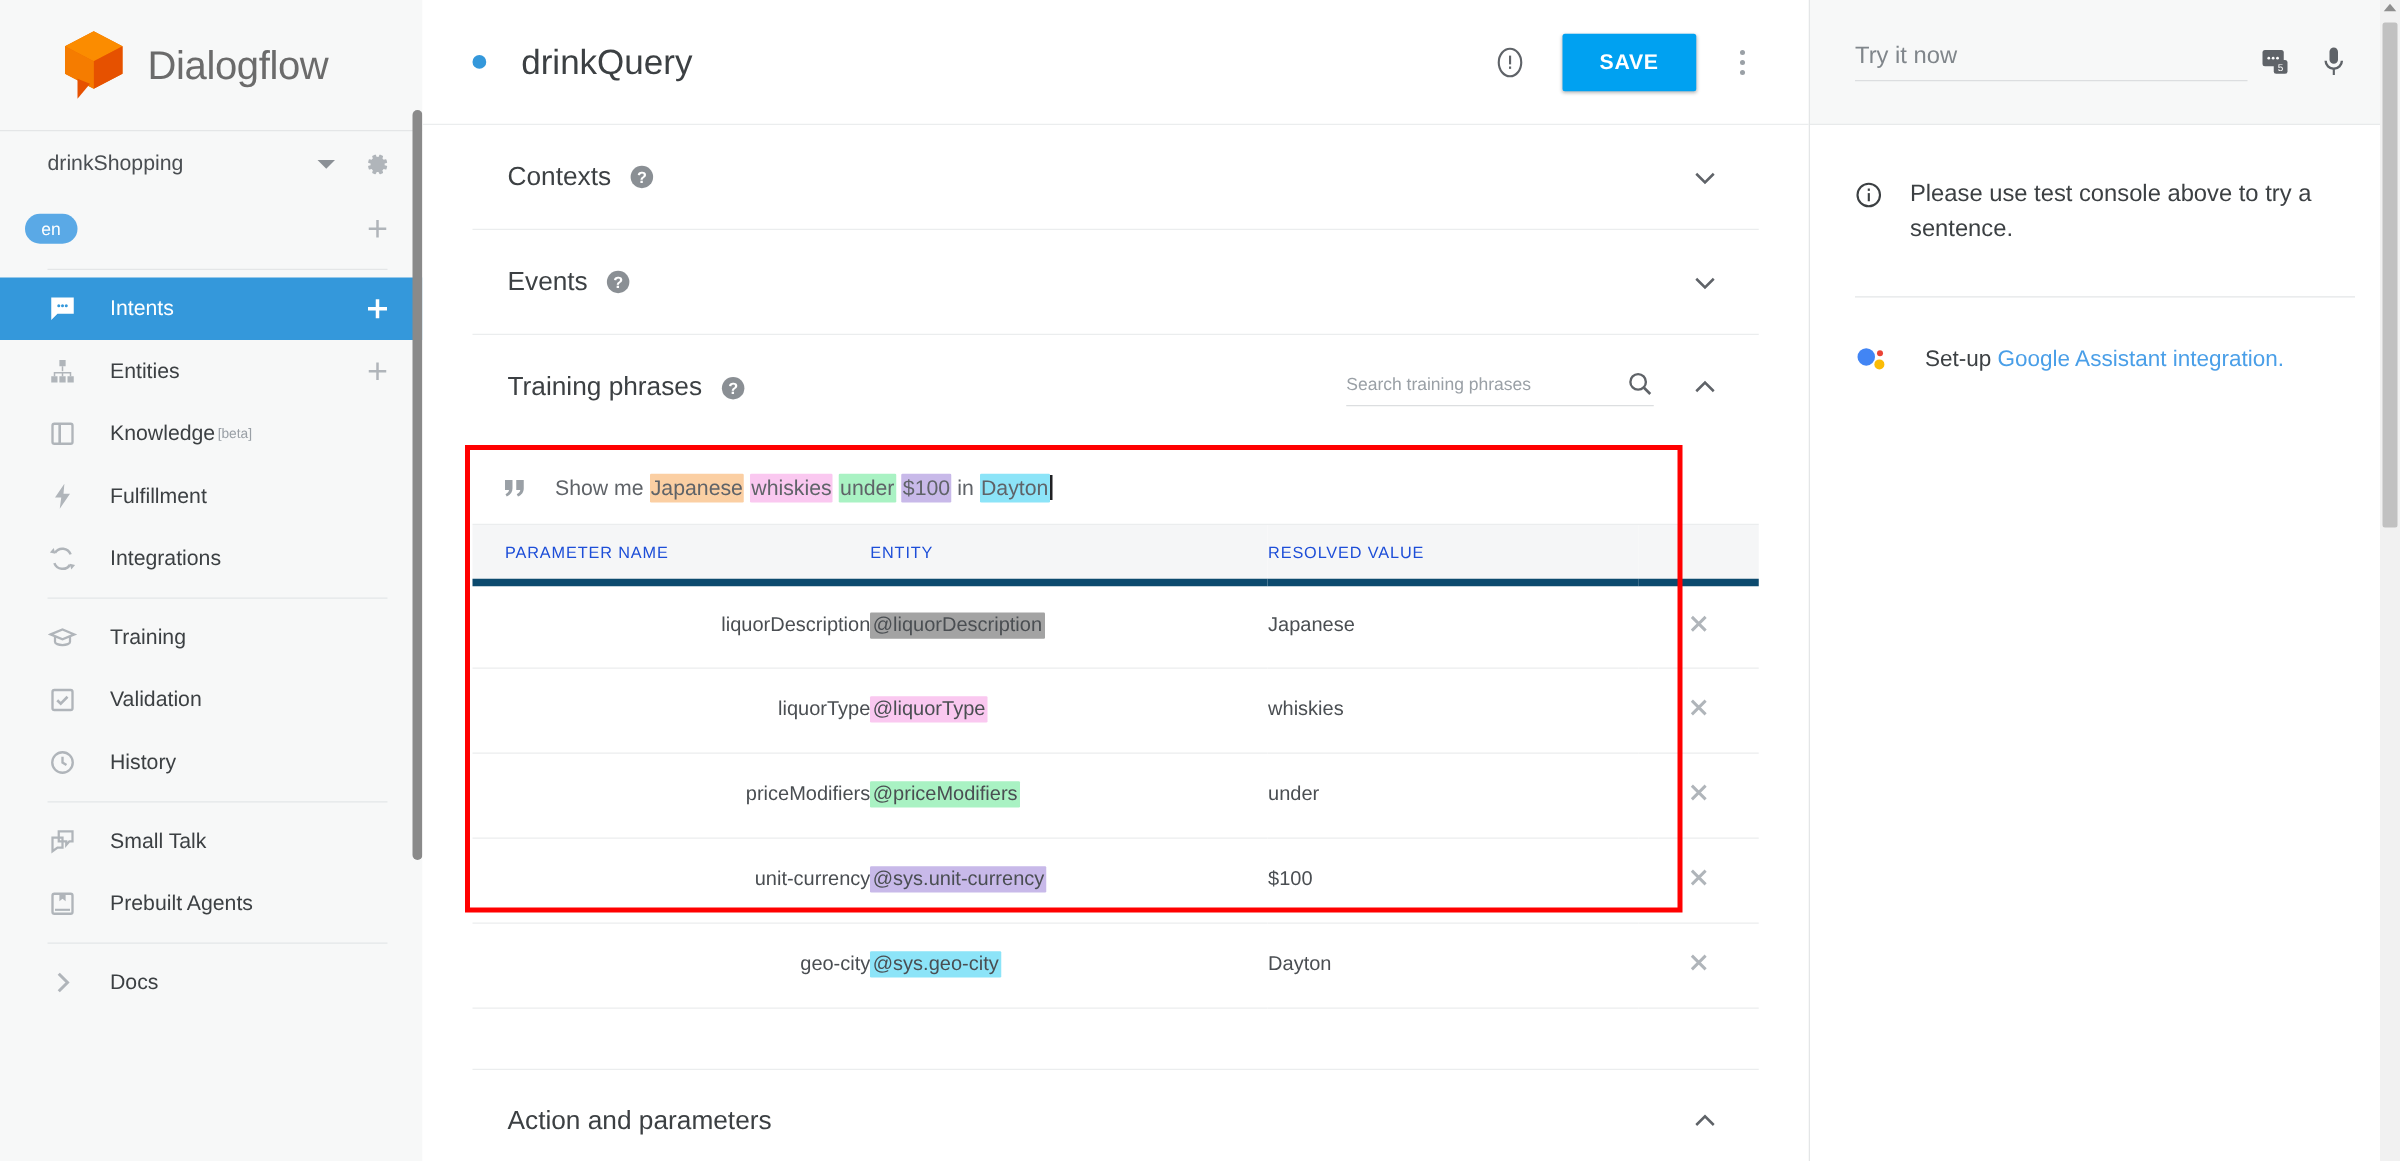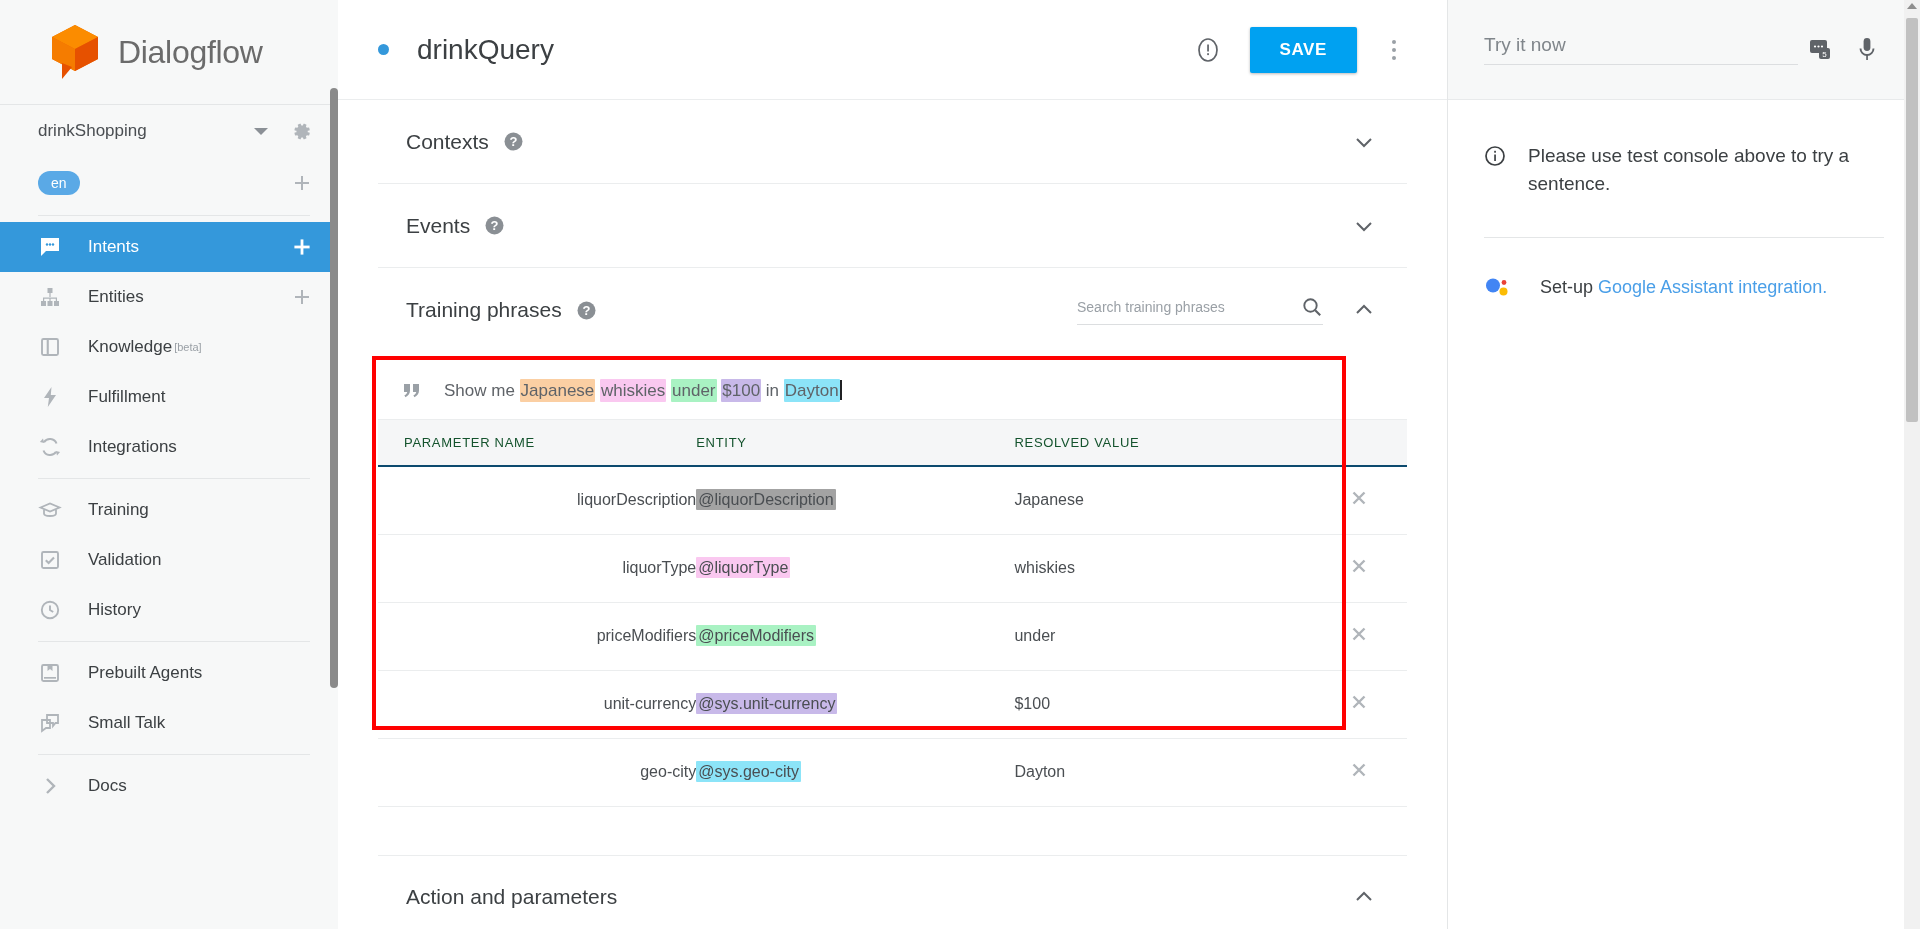--- a/index.html
+++ b/index.html
@@ -31,21 +31,21 @@
   }
   .agent-name { font-size: 17px; color: #4a4e52; flex: 1; }
   .caret-down {
     width: 0; height: 0; border-left: 7px solid transparent;
     border-right: 7px solid transparent; border-top: 7px solid #8b9096;
     margin-right: 22px;
   }
   .gear-icon { width: 22px; height: 22px; flex: 0 0 22px; }
   .lang-row {
     height: 52px; display: flex; align-items: center;
-    padding: 0 26px 0 38px;
+    padding: 0 26px 0 20px;
   }
   .lang-chip {
     background: #5aa9e6; color: #fff; font-size: 14px;
     border-radius: 12px; padding: 4px 13px; font-weight: 500;
   }
   .lang-spacer { flex: 1; }
   .plus-icon { width: 20px; height: 20px; flex: 0 0 20px; }
   .nav-sep { height: 1px; background: #e4e6e7; margin: 6px 28px 6px 38px; }
 
   .nav-item {
@@ -131,23 +131,23 @@
   .quote-icon { width: 20px; height: 18px; margin-right: 22px; flex: 0 0 20px; }
   .phrase-text { font-size: 17px; color: #5f6368; white-space: pre; }
   .phrase-text .hl { padding: 2px 1px; border-radius: 1px; }
   .caret-bar {
     display: inline-block; width: 2px; height: 20px;
     background: #202124; vertical-align: -4px;
   }
 
   .tbl { width: 100%; border-collapse: collapse; }
   .tbl thead th {
-    text-align: left; font-size: 13px; color: #14532d;
+    text-align: left; font-size: 13px; color: #1d4ed8;
     letter-spacing: 0.7px; font-weight: 400; height: 46px;
-    padding: 0; background: #f5f6f7; border-bottom: 2px solid #0c4a6e;
+    padding: 0; background: #f5f6f7; border-bottom: 6px solid #0c4a6e;
   }
   .tbl thead th:first-child { padding-left: 26px; }
   .tbl tbody td {
     height: 68px; font-size: 16px; color: #4a4e52;
     border-bottom: 1px solid #ebedee; padding: 0; vertical-align: middle;
   }
   .tbl tbody td:first-child { padding-left: 26px; text-align: right; }
   .col-p { width: 300px; }
   .col-e { width: 300px; }
   .col-r { width: 280px; }
@@ -355,36 +355,36 @@
       </span>
       <span class="n-label">History</span>
     </div>
 
 
     <div class="nav-sep"></div>
 
     <div class="nav-item">
       <span class="n-ico">
         <svg viewBox="0 0 24 24" width="24" height="24">
+          <path fill="none" stroke="#b0b5ba" stroke-width="1.8" d="M9 4h11v8h-2.5l-2.5 3v-3H9z"></path>
+          <path fill="none" stroke="#b0b5ba" stroke-width="1.8" d="M4 9h8v8H8l-4 3v-3z"></path>
+        </svg>
+      </span>
+      <span class="n-label">Small Talk</span>
+    </div>
+
+    <div class="nav-item">
+      <span class="n-ico">
+        <svg viewBox="0 0 24 24" width="24" height="24">
           <rect x="4" y="4" width="16" height="16" rx="1.5" fill="none" stroke="#b0b5ba" stroke-width="1.9"></rect>
           <path fill="#b0b5ba" d="M9.5 4h5v6l-2.5-2-2.5 2z"></path>
           <rect x="6" y="16" width="12" height="1.7" fill="#b0b5ba"></rect>
         </svg>
       </span>
       <span class="n-label">Prebuilt Agents</span>
-    </div>
-
-    <div class="nav-item">
-      <span class="n-ico">
-        <svg viewBox="0 0 24 24" width="24" height="24">
-          <path fill="none" stroke="#b0b5ba" stroke-width="1.8" d="M9 4h11v8h-2.5l-2.5 3v-3H9z"></path>
-          <path fill="none" stroke="#b0b5ba" stroke-width="1.8" d="M4 9h8v8H8l-4 3v-3z"></path>
-        </svg>
-      </span>
-      <span class="n-label">Small Talk</span>
     </div>
 
     <div class="nav-sep"></div>
 
     <div class="nav-item">
       <span class="n-ico">
         <svg viewBox="0 0 24 24" width="24" height="24">
           <path fill="none" stroke="#b0b5ba" stroke-width="2.4" d="M9 5l7 7-7 7"></path>
         </svg>
       </span>

